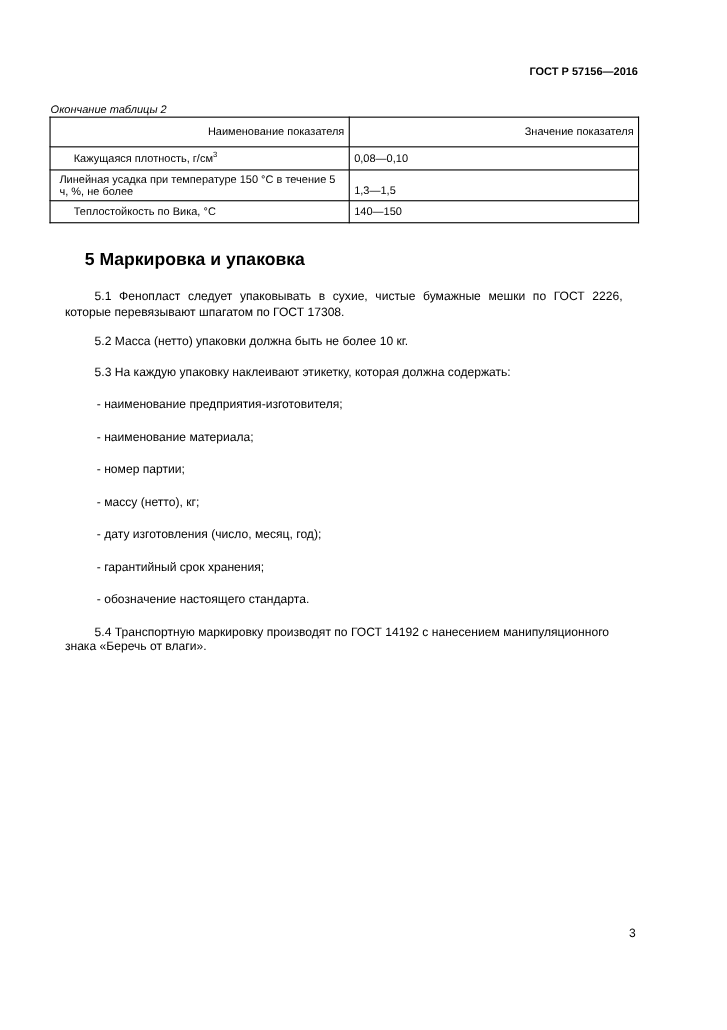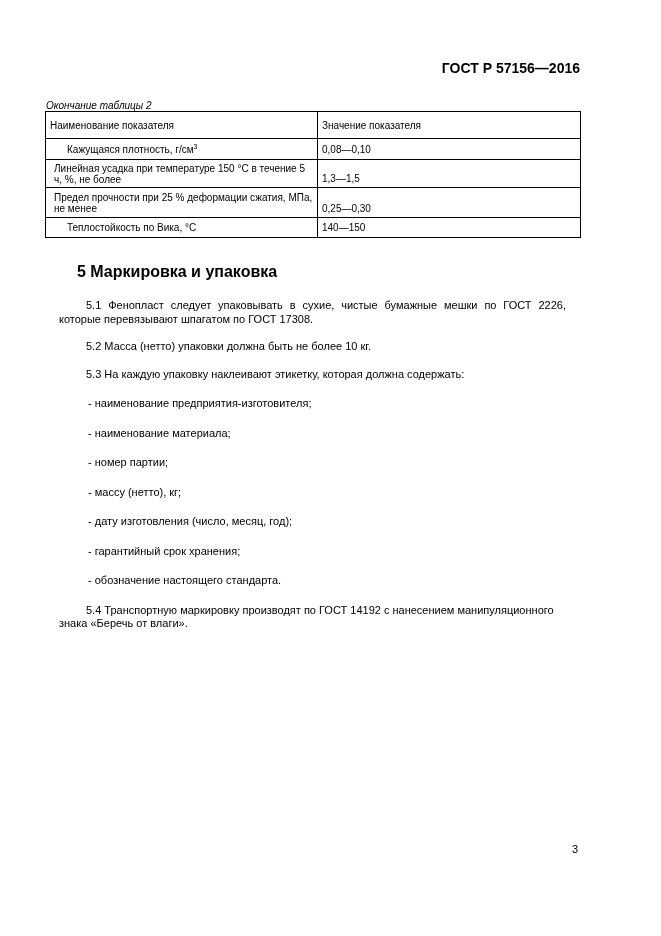--- a/index.html
+++ b/index.html
@@ -14,21 +14,21 @@
     box-sizing: border-box;
     background: #ffffff;
     color: #000000;
     font-family: "Liberation Sans", sans-serif;
     padding: 60px 81px 0 45px;
     overflow: hidden;
   }
   .doc-header {
     text-align: right;
     font-weight: bold;
-    font-size: 14px;
+    font-size: 10px;
     margin: 0 0 24px 0;
   }
   .table-caption {
     font-style: italic;
     font-size: 10px;
     margin: 0 0 0 1px;
   }
   table.props {
     border-collapse: collapse;
     width: 100%;
@@ -36,21 +36,21 @@
     table-layout: fixed;
   }
   table.props th,
   table.props td {
     border: 1px solid #000000;
     padding: 2px 4px;
     vertical-align: middle;
   }
   table.props th {
     font-weight: normal;
-    text-align: left;
+    text-align: right;
     height: 22px;
   }
   .cell-name { text-align: left; }
   .cell-name.indent-more { padding-left: 21px; }
   .cell-name.hang { padding-left: 8px; }
   .cell-value { }
   tr.r0 { height: 21px; }
   tr.r1 { height: 28px; }
   tr.r2 { height: 30px; }
   tr.r3 { height: 20px; }
@@ -106,24 +106,20 @@
     </thead>
     <tbody>
       <tr class="r0">
         <td class="cell-name indent-more"><span>Кажущаяся плотность, г/см</span><sup>3</sup></td>
         <td class="cell-value">0,08—0,10</td>
       </tr>
       <tr class="r1 bottom-val">
         <td class="cell-name hang">Линейная усадка при температуре 150 °С в течение 5 ч, %, не более</td>
         <td class="cell-value">1,3—1,5</td>
       </tr>
-      <tr class="r2 bottom-val">
-        <td class="cell-name hang">Предел прочности при 25 % деформации сжатия, МПа, не менее</td>
-        <td class="cell-value">0,25—0,30</td>
-      </tr>
       <tr class="r3">
         <td class="cell-name indent-more">Теплостойкость по Вика, °С</td>
         <td class="cell-value">140—150</td>
       </tr>
     </tbody>
   </table>
 
   <h2 class="section-title">5  Маркировка и упаковка</h2>
 
   <div class="body-text">

